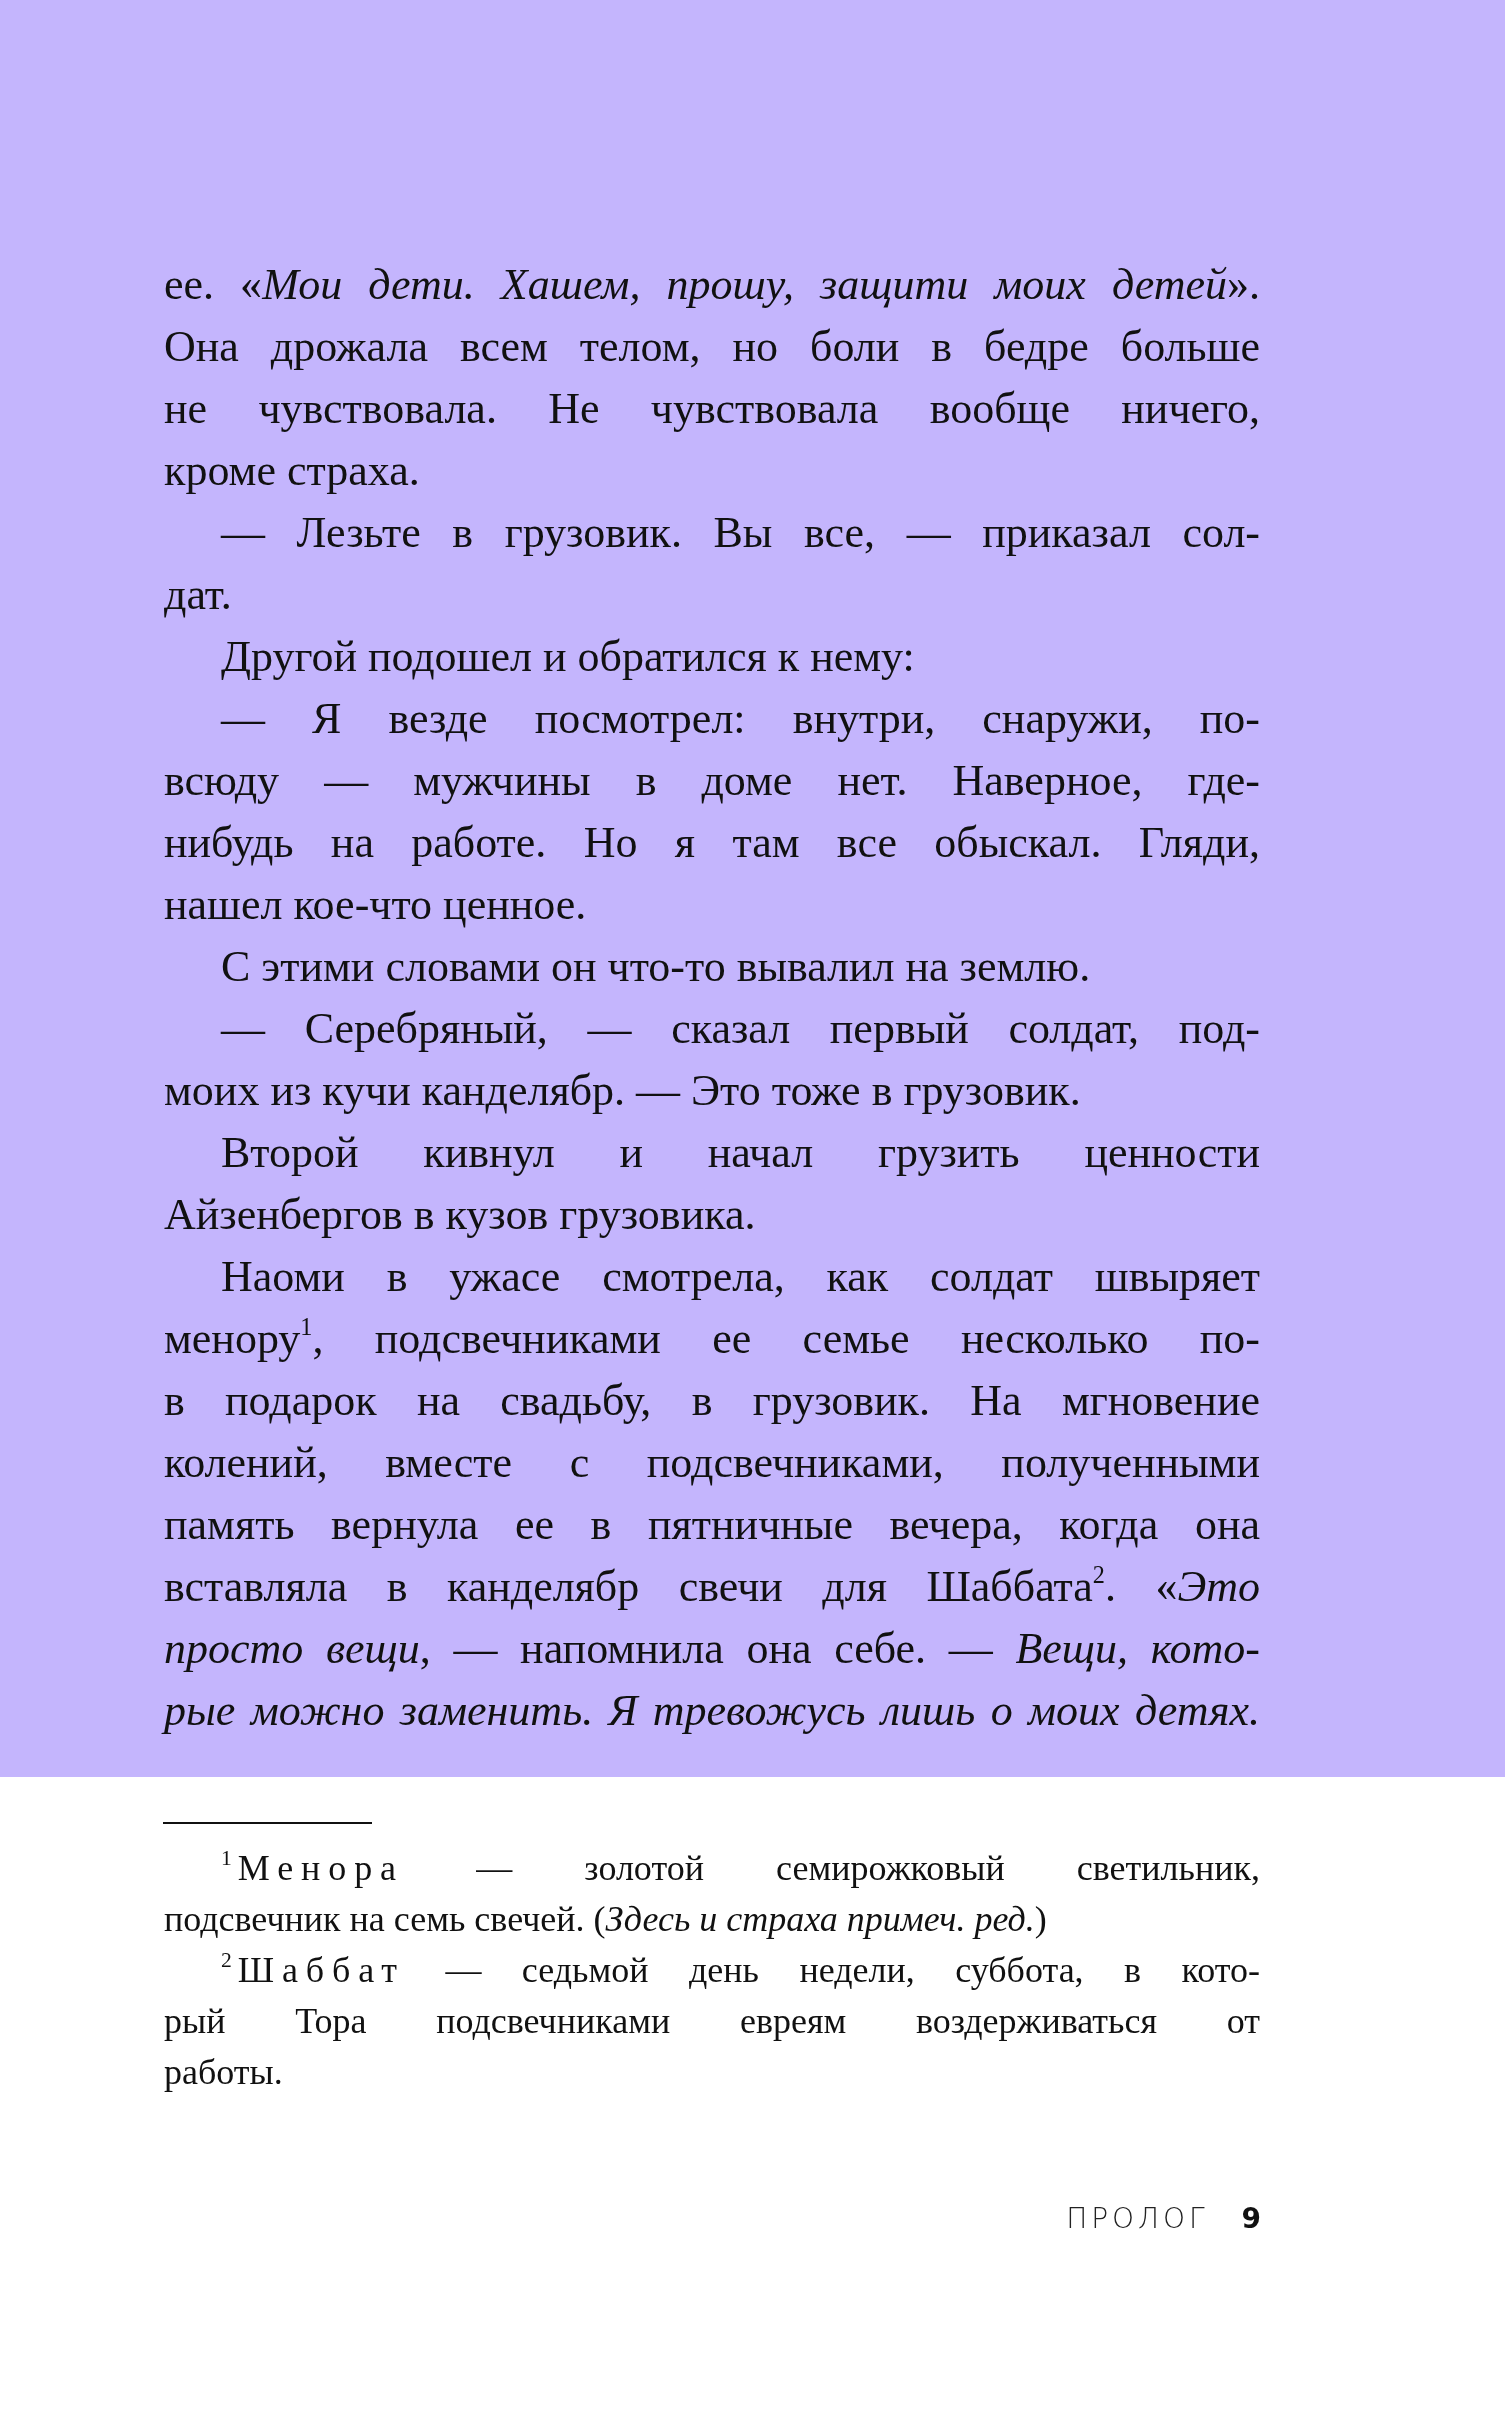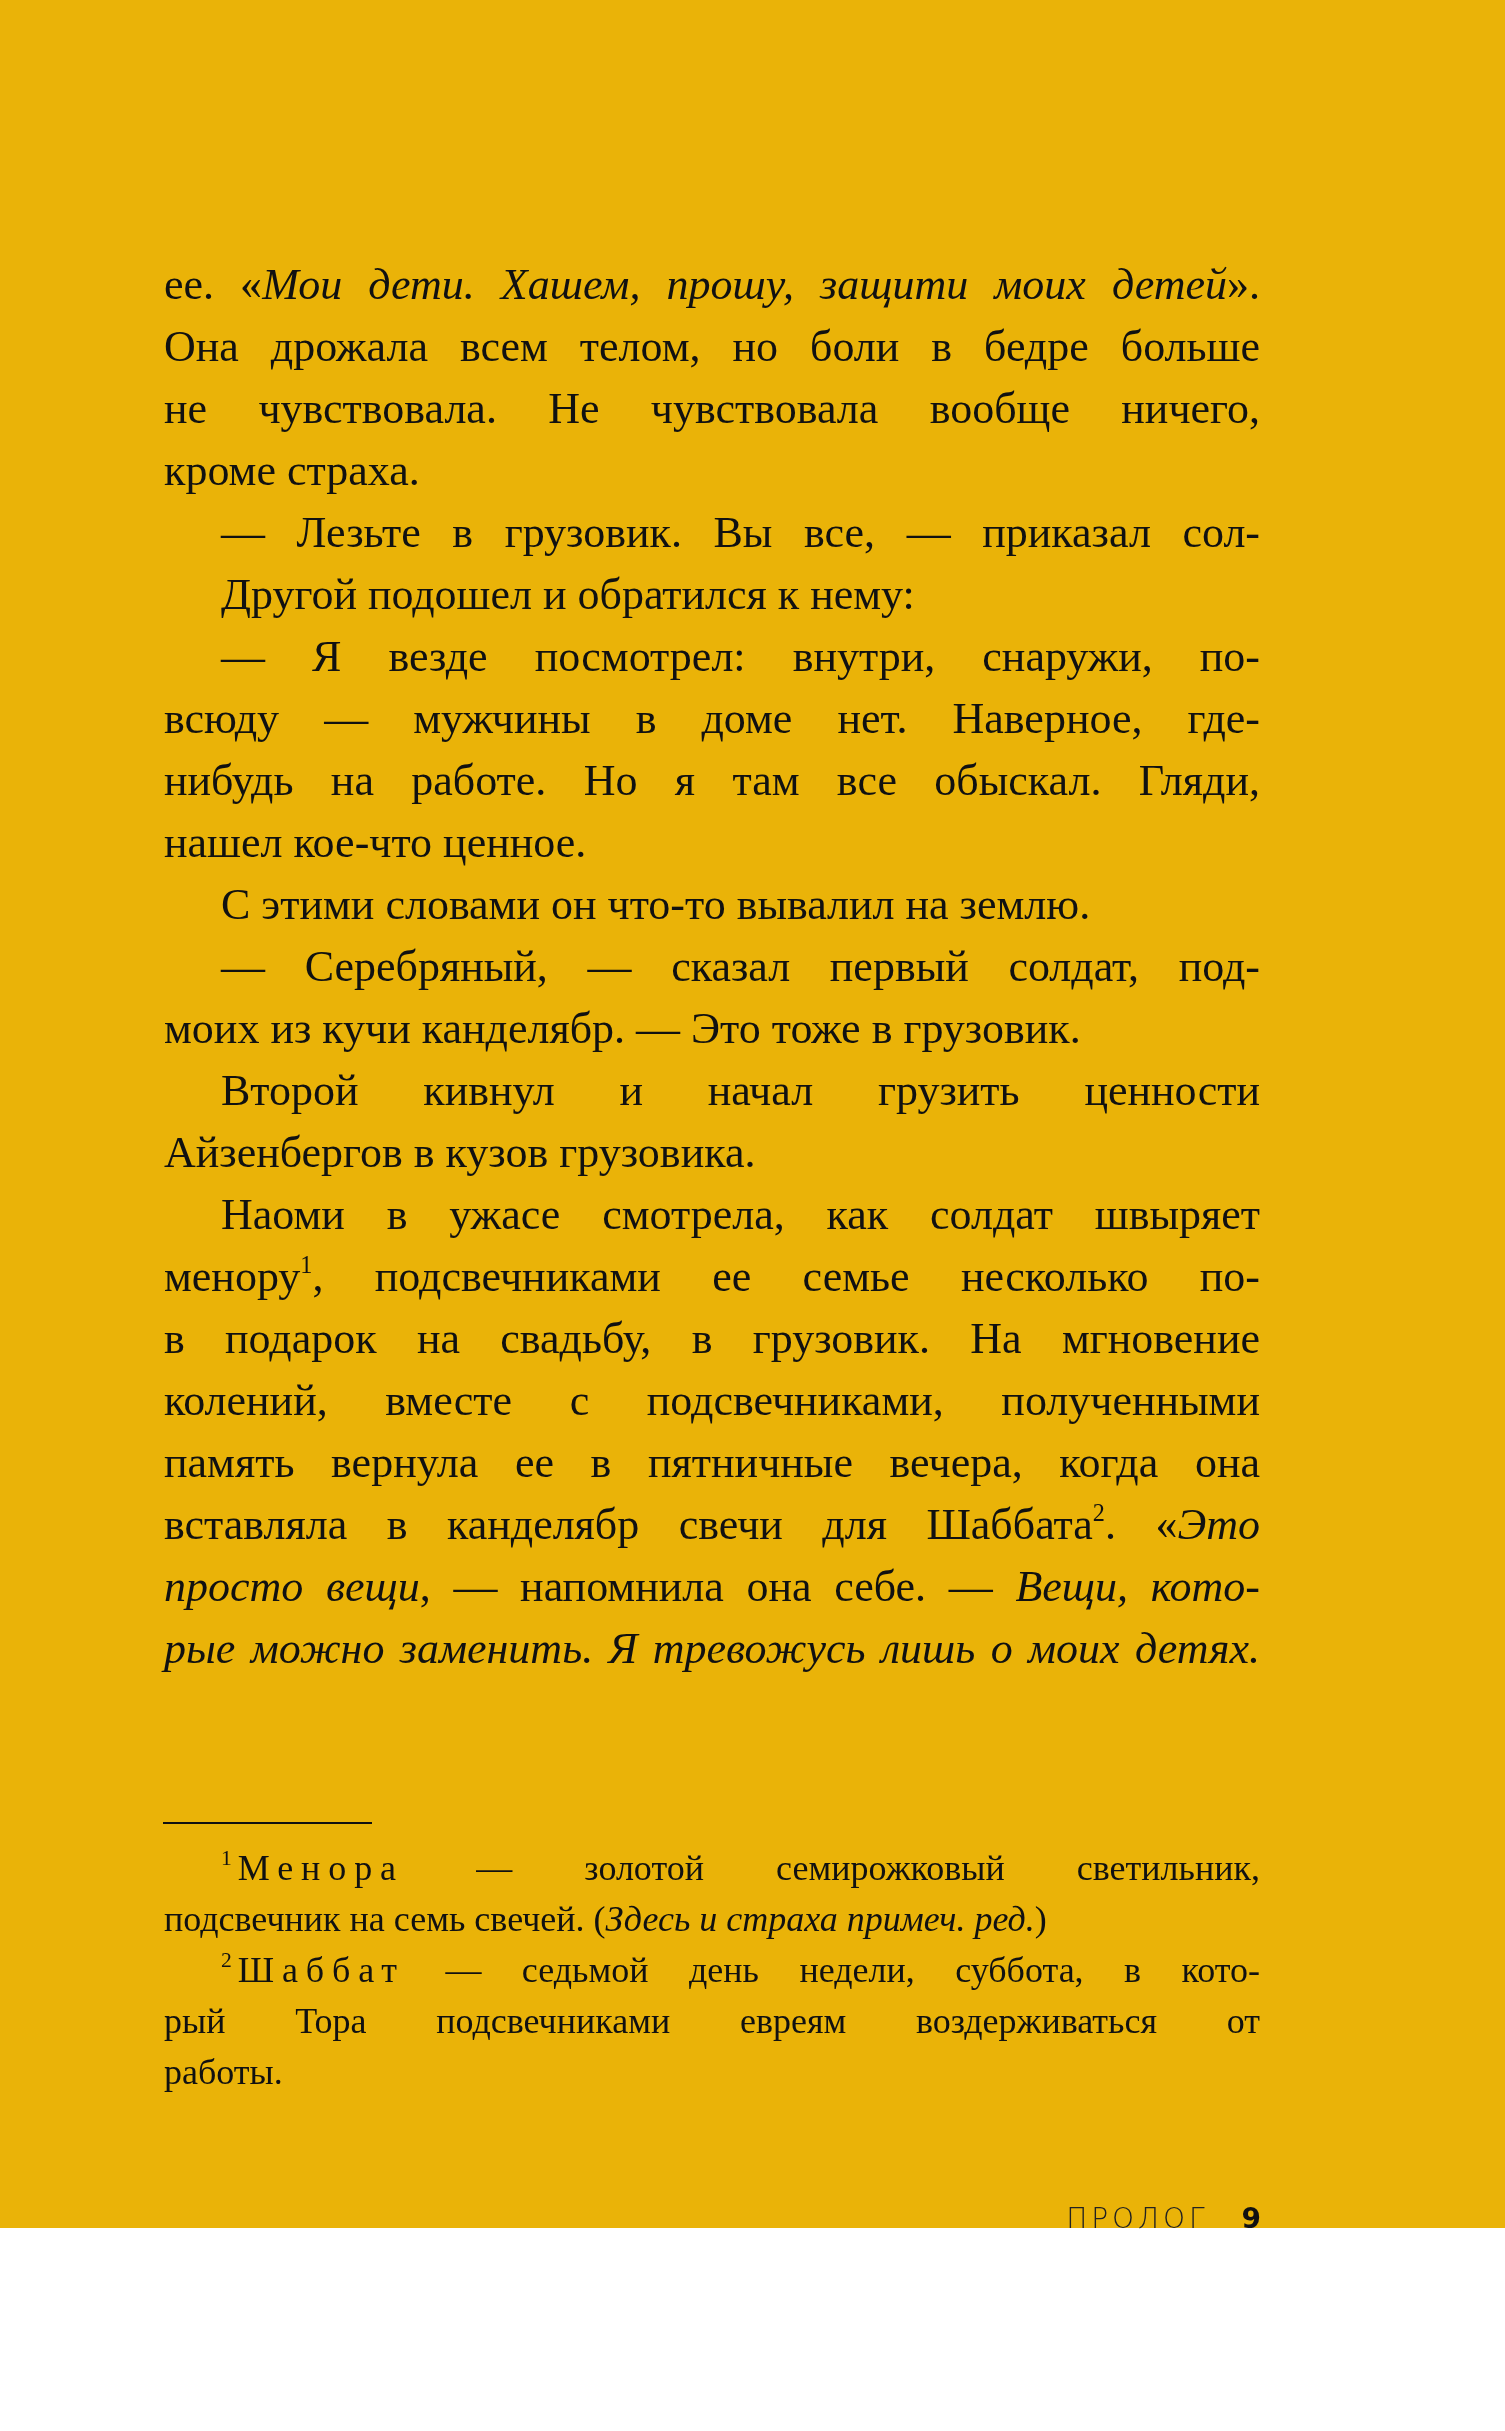--- a/index.html
+++ b/index.html
@@ -1,17 +1,17 @@
 <!DOCTYPE html>
 <html><head>
 <meta charset="utf-8">
 <style>
   html, body { margin: 0; padding: 0; background: #ffffff; }
   body { width: 1506px; height: 2432px; position: relative; overflow: hidden; color: #111111; }
-  .page { position: absolute; left: 0; top: 0; width: 1506px; height: 2228px; background: #eab308; text-decoration: underline; }
+  .page { position: absolute; left: 0; top: 0; width: 1506px; height: 1777px; background: #c4b5fd; text-decoration: underline; }
   .main-text {
     position: absolute; left: 164px; top: 254px; width: 1096px;
     font-family: "Liberation Serif", "DejaVu Serif", serif;
     font-size: 44px; line-height: 62px;
   }
   .line { display: block; height: 62px; white-space: nowrap; text-align: justify; text-align-last: justify; overflow: visible; }
   .line.last { text-align-last: left; }
   .line.indent { padding-left: 57px; }
   .seg-i { font-style: italic; }
   sup { font-size: 0.55em; line-height: 0; vertical-align: 0.75em; }
@@ -37,20 +37,21 @@
 </head>
 <body>
 
 <div class="page">
   <div class="main-text" id="main-text">
       <span class="line"><span>ее. «</span><span class="seg-i">Мои дети. Хашем, прошу, защити моих детей</span><span>».</span></span>
       <span class="line"><span>Она дрожала всем телом, но боли в бедре больше</span></span>
       <span class="line"><span>не чувствовала. Не чувствовала вообще ничего,</span></span>
       <span class="line last"><span>кроме страха.</span></span>
       <span class="line indent"><span>— Лезьте в грузовик. Вы все, — приказал сол-</span></span>
+      <span class="line last"><span>дат.</span></span>
       <span class="line indent last"><span>Другой подошел и обратился к нему:</span></span>
       <span class="line indent"><span>— Я везде посмотрел: внутри, снаружи, по-</span></span>
       <span class="line"><span>всюду — мужчины в доме нет. Наверное, где-</span></span>
       <span class="line"><span>нибудь на работе. Но я там все обыскал. Гляди,</span></span>
       <span class="line last"><span>нашел кое-что ценное.</span></span>
       <span class="line indent last"><span>С этими словами он что-то вывалил на землю.</span></span>
       <span class="line indent"><span>— Серебряный, — сказал первый солдат, под-</span></span>
       <span class="line last"><span>моих из кучи канделябр. — Это тоже в грузовик.</span></span>
       <span class="line indent"><span>Второй кивнул и начал грузить ценности</span></span>
       <span class="line last"><span>Айзенбергов в кузов грузовика.</span></span>

